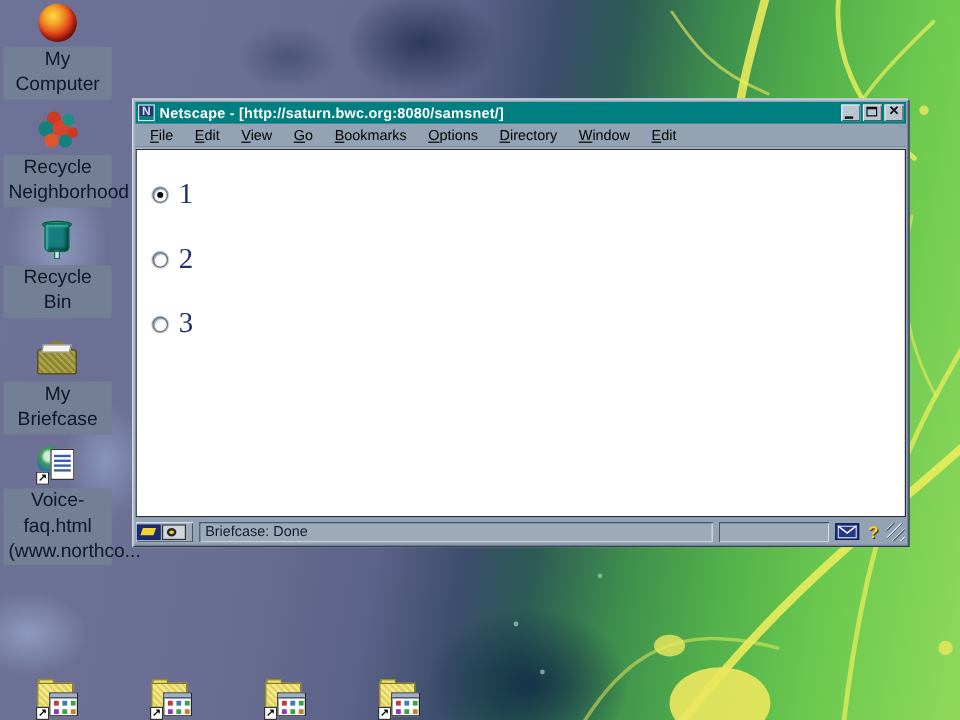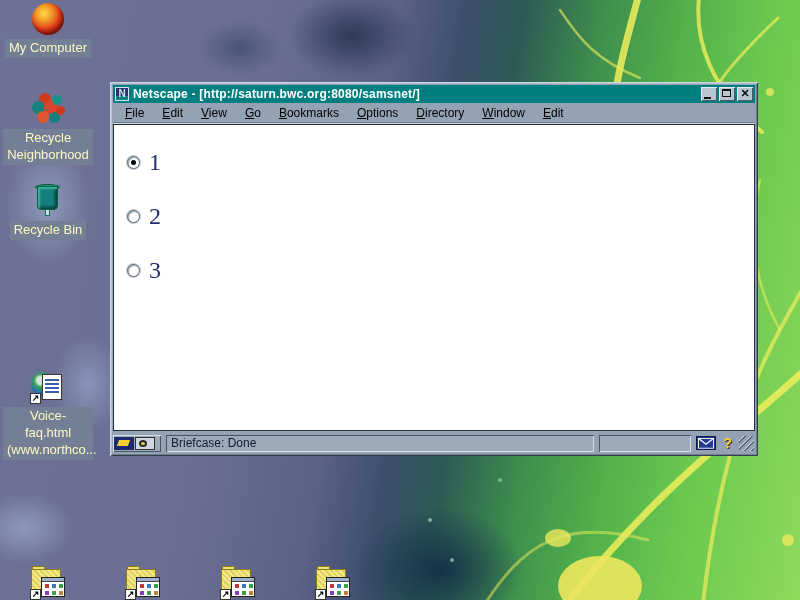--- a/index.html
+++ b/index.html
@@ -16,21 +16,21 @@
       radial-gradient(ellipse 90px 60px at 44% 6%, #2d3a58 0%, rgba(45,58,88,0) 70%),
       radial-gradient(ellipse 120px 90px at 55% 95%, #16324a 0%, rgba(22,50,74,0) 70%),
       linear-gradient(100deg, #6e7296 0%, #6a6e92 30%, #5b6287 44%, #3c4e6c 52%,
         #2c5a55 58%, #3f8f4d 67%, #52b14a 76%, #6cc94f 86%, #8fd95c 100%);
   }
   #trails { position:absolute; inset:0; pointer-events:none; }
 
   
   .desk-icon { position:absolute; left:0; width:96px; display:flex; flex-direction:column;
                align-items:center; cursor:default; }
-  .desk-label { margin-top:3px; background:#737f95; color:#fef9c3; font-size:13px;
+  .desk-label { margin-top:3px; background:#737f95; color:#0f172a; font-size:16px;
                 line-height:1.3; padding:1px 4px; text-align:center; max-width:90px; }
   .ico { position:relative; width:36px; height:34px; }
   
   .ico-sphere { width:32px; height:32px; border-radius:50%; margin:1px auto;
     background: radial-gradient(circle at 38% 32%, #ffd84a 0%, #f4a82a 22%, #e03a1a 55%, #7c150a 100%);
     box-shadow: inset -2px -3px 4px rgba(60,0,0,.6); }
   
   .dot { position:absolute; border-radius:50%; }
   
   .ico-beaker { position:absolute; left:7px; top:2px; width:21px; height:24px;
@@ -197,20 +197,28 @@
 
   <div class="desk-icon" style="top:184px">
     <div class="ico">
       <div class="ico-beaker-rim"></div>
         <div class="ico-beaker"></div>
         <div class="ico-beaker-stem"></div>
     </div>
     <div class="desk-label">Recycle Bin</div>
   </div>
 
+  <div class="desk-icon" style="top:281px">
+    <div class="ico">
+      <div class="ico-case-handle"></div>
+        <div class="ico-case"></div>
+        <div class="ico-case-paper"></div>
+    </div>
+    <div class="desk-label">My Briefcase</div>
+  </div>
 
   <div class="desk-icon" style="top:370px">
     <div class="ico">
       <div class="ico-globe"></div>
       <div class="ico-page">
           <i style="top:4px"></i>
           <i style="top:8px"></i>
           <i style="top:12px"></i>
           <i style="top:16px"></i>
         </div>

